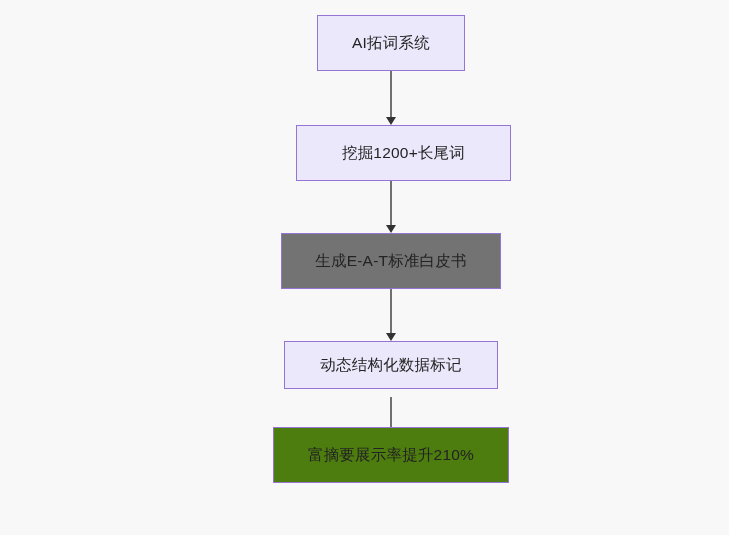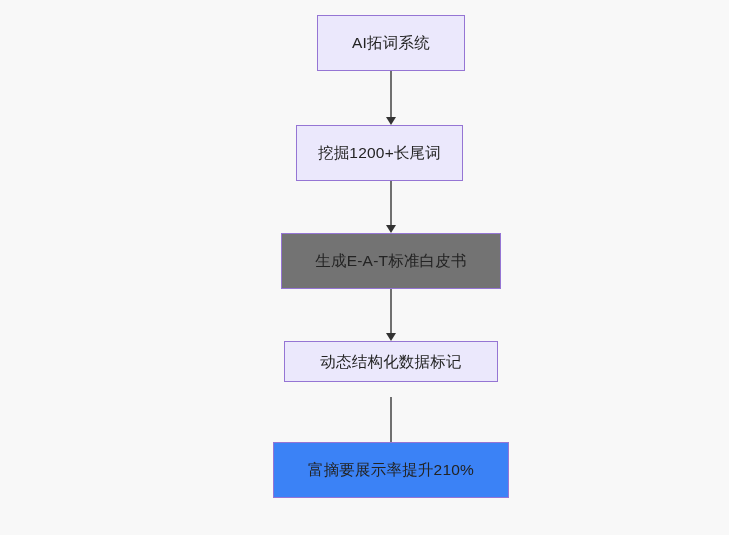--- a/index.html
+++ b/index.html
@@ -78,26 +78,26 @@
     <div class="edge-arrow" style="top: 44px; border-top-color: rgb(51, 51, 51);"></div>
   </div>
   <div class="edge" style="left: 365px; top: 397px; width: 12px; height: 54px;">
     <div class="edge-line" style="height: 47px; background: rgb(112, 112, 112);"></div>
     <div class="edge-arrow" style="top: 46px; border-top-color: rgb(51, 51, 51);"></div>
   </div>
 
   <div class="node" style="left: 297px; top: 15px; width: 148px; height: 56px; background: rgb(235, 232, 252); border-color: rgb(149, 117, 212);">
     <span class="node-label" style="color: rgb(35, 35, 35);">AI拓词系统</span>
   </div>
-  <div class="node" style="left: 276px; top: 125px; width: 167px; height: 56px; background: rgb(235, 232, 252); border-color: rgb(149, 117, 212);">
+  <div class="node" style="left: 276px; top: 125px; width: 215px; height: 56px; background: rgb(235, 232, 252); border-color: rgb(149, 117, 212);">
     <span class="node-label" style="color: rgb(35, 35, 35);">挖掘1200+长尾词</span>
   </div>
   <div class="node" style="left: 261px; top: 233px; width: 220px; height: 56px; background: #737373; border-color: rgb(149, 117, 212);">
     <span class="node-label" style="color: rgb(35, 35, 35);">生成E-A-T标准白皮书</span>
   </div>
-  <div class="node" style="left: 264px; top: 341px; width: 214px; height: 41px; background: rgb(235, 232, 252); border-color: rgb(149, 117, 212);">
+  <div class="node" style="left: 264px; top: 341px; width: 214px; height: 48px; background: rgb(235, 232, 252); border-color: rgb(149, 117, 212);">
     <span class="node-label" style="color: rgb(35, 35, 35);">动态结构化数据标记</span>
   </div>
-  <div class="node" style="left: 253px; top: 442px; width: 236px; height: 56px; background: #3b82f6; border-color: rgb(149, 117, 212);">
+  <div class="node" style="left: 253px; top: 427px; width: 236px; height: 56px; background: #4d7c0f; border-color: rgb(149, 117, 212);">
     <span class="node-label" style="color: rgb(35, 35, 35);">富摘要展示率提升210%</span>
   </div>
 
 </div>
 
 </body></html>

